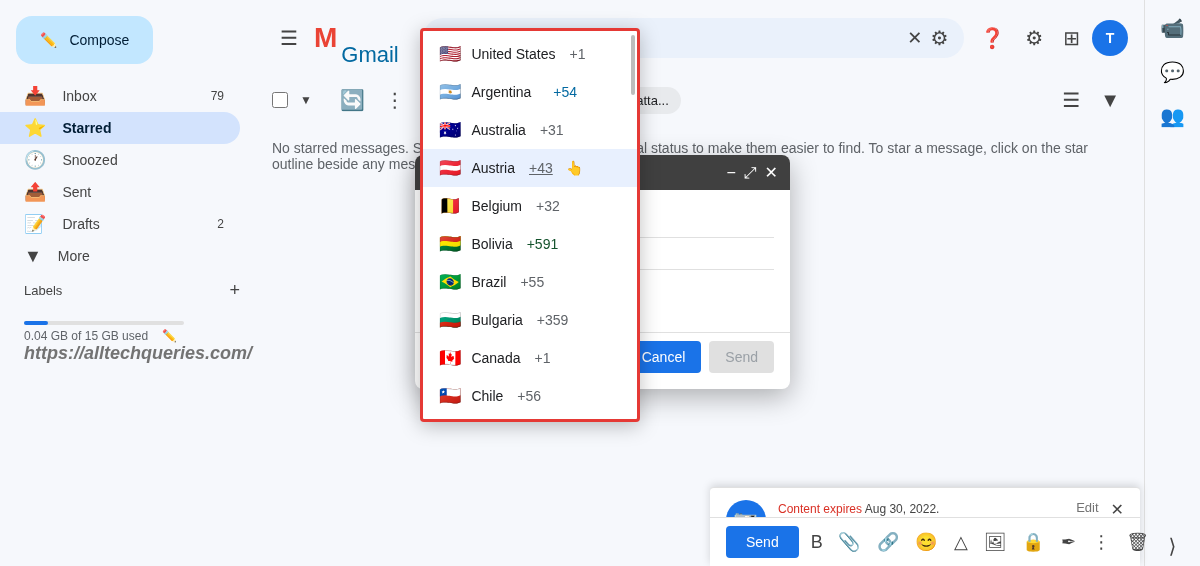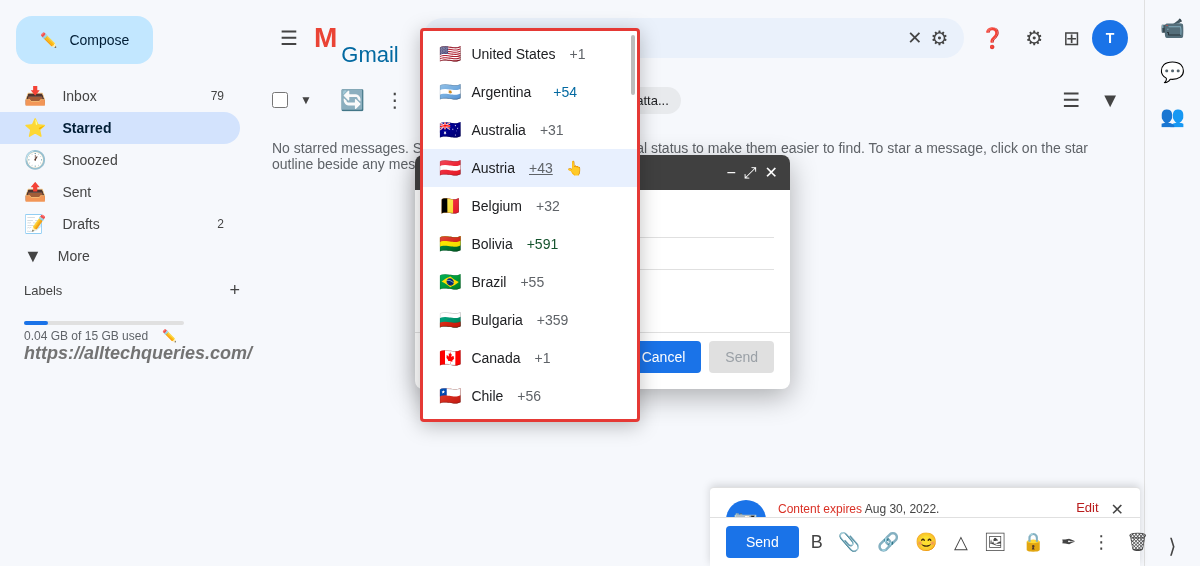--- a/index.html
+++ b/index.html
@@ -58,21 +58,21 @@
     .compose-header-btn { background: none; border: none; color: #fff; cursor: pointer; font-size: 16px; }
     .compose-icon-btn { background: none; border: none; cursor: pointer; color: #444; font-size: 18px; padding: 4px; }
     .cancel-btn { background: #1a73e8; color: #fff; border: none; border-radius: 4px; padding: 8px 16px; font-size: 14px; cursor: pointer; }
     .send-btn-gray { background: #e0e0e0; color: #9aa0a6; border: none; border-radius: 4px; padding: 8px 16px; font-size: 14px; cursor: pointer; }
 
     
     .expiry-notice { position: absolute; bottom: 60px; right: 60px; width: 430px; background: #fff; padding: 12px 16px; border-radius: 4px; display: flex; align-items: flex-start; gap: 12px; box-shadow: 0 2px 8px rgba(0,0,0,0.2); z-index: 11; }
     .expiry-avatar { width: 40px; height: 40px; border-radius: 50%; background: #1a73e8; display: flex; align-items: center; justify-content: center; color: #fff; font-size: 20px; flex-shrink: 0; }
     .expiry-text { flex: 1; font-size: 12px; color: #444; line-height: 1.5; }
     .expiry-close { background: none; border: none; cursor: pointer; color: #444; font-size: 16px; }
-    .expiry-edit { color: #b91c1c; background: none; border: none; cursor: pointer; font-size: 13px; font-weight: 500; }
+    .expiry-edit { color: #737373; background: none; border: none; cursor: pointer; font-size: 13px; font-weight: 500; }
     .send-btn-blue { background: #1a73e8; color: #fff; border: none; border-radius: 4px; padding: 8px 20px; font-size: 14px; font-weight: 500; cursor: pointer; }
 
     
     .dropdown-overlay { position: absolute; top: 28px; left: 420px; z-index: 100; }
     .dropdown-container { background: #fff; border-radius: 4px; box-shadow: 0 4px 20px rgba(0,0,0,0.25); width: 220px; padding: 4px 0; overflow: hidden; border: 3px solid #e53935; }
     .dropdown-item { display: flex; align-items: center; padding: 8px 16px; font-size: 14px; color: #202124; cursor: pointer; gap: 10px; }
     .dropdown-item:hover, .dropdown-item.highlighted { background: #f1f3f4; }
     .dropdown-item.highlighted { background: #e8f0fe; }
     .flag { font-size: 18px; }
     .scrollbar { position: absolute; right: 2px; top: 4px; width: 4px; height: 60px; background: #bdbdbd; border-radius: 2px; }

